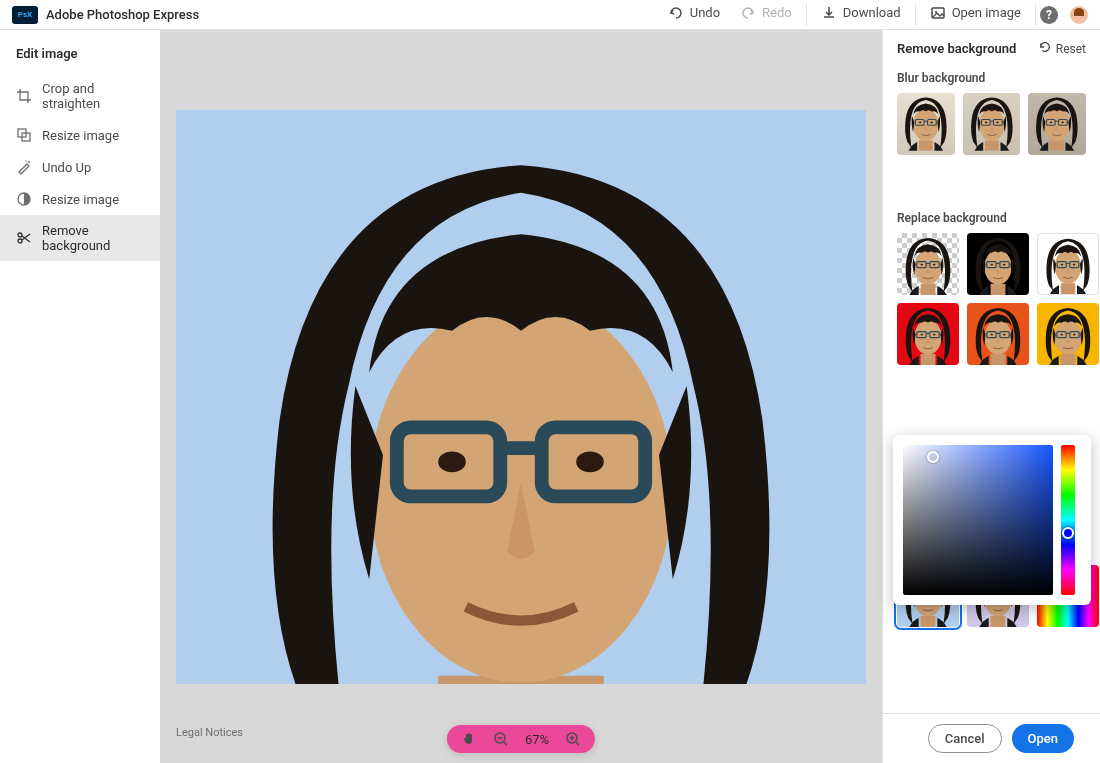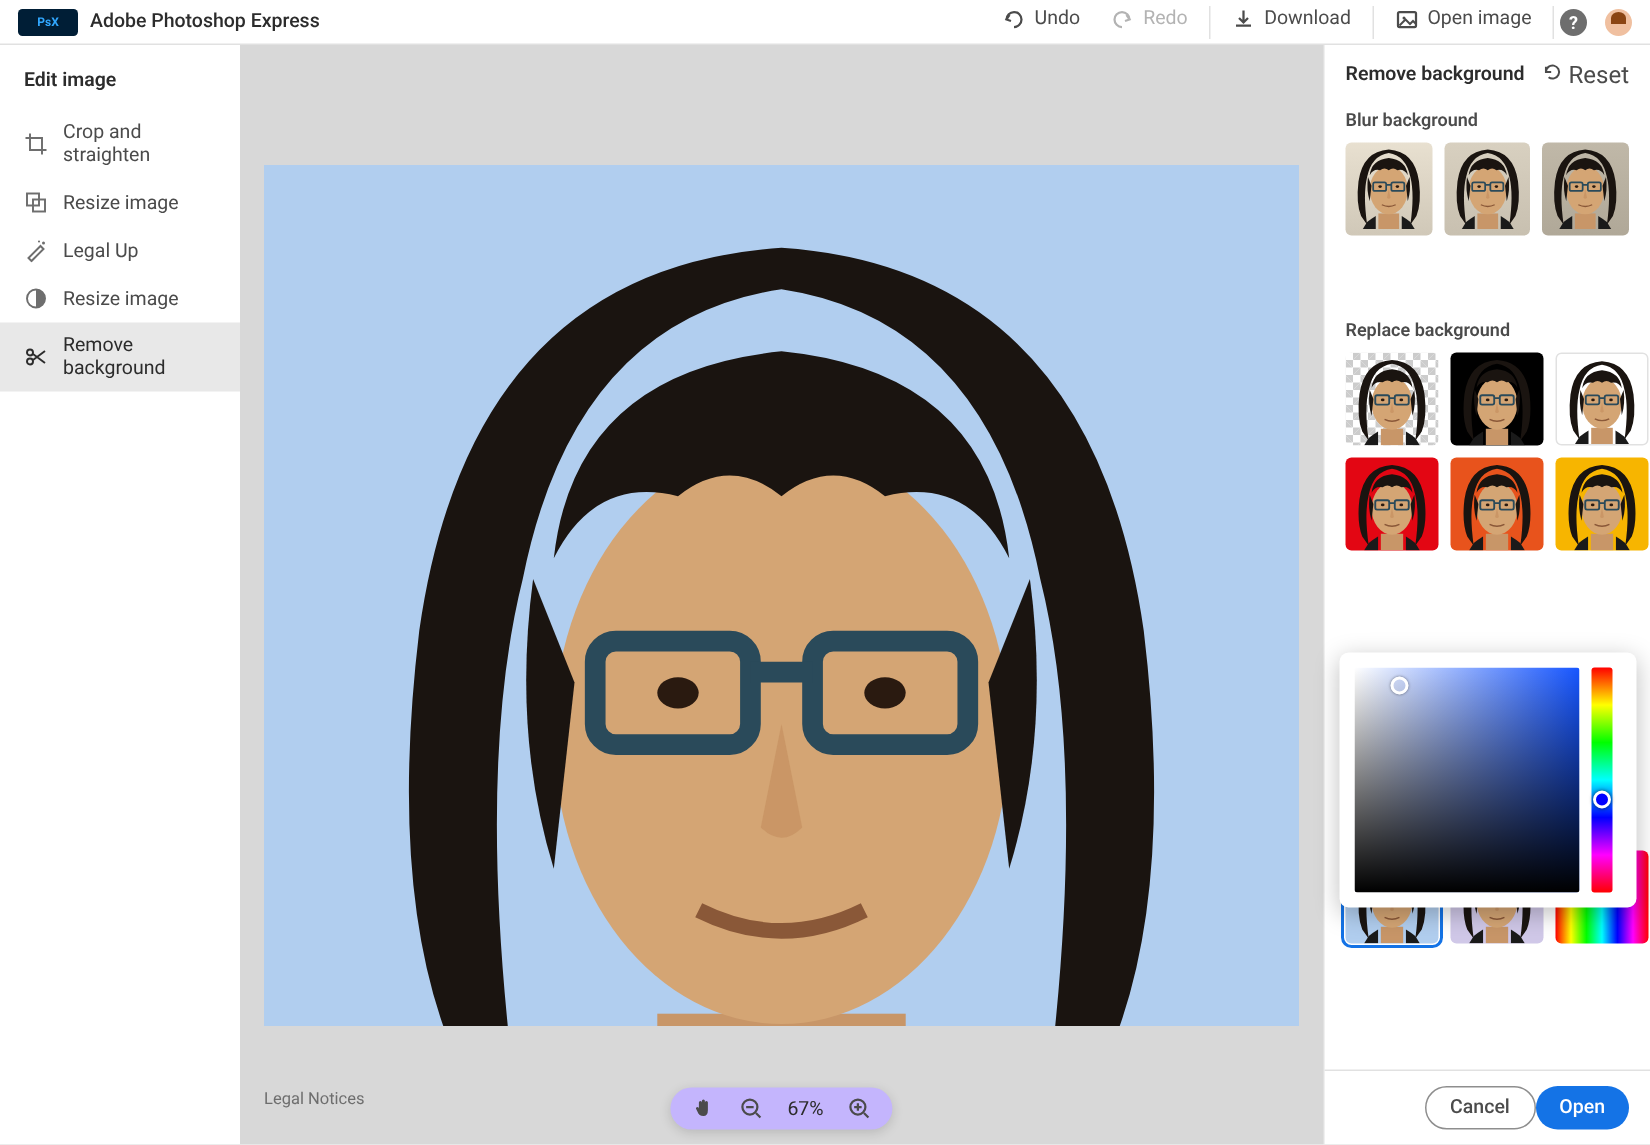--- a/index.html
+++ b/index.html
@@ -1,20 +1,20 @@
 <!DOCTYPE html>
 <html><head>
 <meta charset="utf-8">
 <style>
 * { margin: 0; padding: 0; box-sizing: border-box; font-family: -apple-system, BlinkMacSystemFont, "Segoe UI", Roboto, sans-serif; }
 body { width: 1100px; height: 763px; background: #fff; overflow: hidden; color: #2c2c2c; }
 
 
 .header { height: 30px; display: flex; align-items: center; padding: 0 12px; border-bottom: 1px solid #e1e1e1; font-size: 13px; }
-.app-logo { width: 40px; height: 18px; background: #001e36; border-radius: 3px; display: flex; align-items: center; justify-content: center; color: #31a8ff; font-size: 8px; font-weight: bold; margin-right: 8px; }
+.app-logo { width: 26px; height: 18px; background: #001e36; border-radius: 3px; display: flex; align-items: center; justify-content: center; color: #31a8ff; font-size: 8px; font-weight: bold; margin-right: 8px; }
 .app-title { font-weight: 500; }
 .header-spacer { flex: 1; }
 .header-btn { display: flex; align-items: flex-start; gap: 6px; padding: 4px 10px; cursor: pointer; color: #4b4b4b; font-size: 13px; }
 .header-btn.disabled { color: #b3b3b3; }
 .header-sep { width: 1px; height: 22px; background: #e1e1e1; margin: 0 4px; }
 .help-icon { width: 18px; height: 18px; border-radius: 50%; background: #6e6e6e; color: #fff; display: flex; align-items: center; justify-content: center; font-size: 12px; font-weight: bold; }
 .avatar { width: 18px; height: 18px; border-radius: 50%; background: #f0c0a0; margin-left: 12px; position: relative; }
 .avatar::after { content: ''; position: absolute; top: 2px; left: 4px; width: 10px; height: 8px; background: #8b4513; border-radius: 50% 50% 0 0; }
 
 
@@ -29,31 +29,31 @@
 
 
 .canvas-area { flex: 1; background: #d8d8d8; display: flex; flex-direction: column; position: relative; }
 .canvas-stage { flex: 1; display: flex; align-items: center; justify-content: center; padding: 20px 12px; }
 .canvas-image { width: 690px; height: 574px; background: #b1ceef; position: relative; overflow: hidden; }
 
 
 .portrait-svg { position: absolute; inset: 0; }
 
 
-.zoom-controls { position: absolute; bottom: 10px; left: 50%; transform: translateX(-50%); background: #c4b5fd; border-radius: 20px; padding: 6px 14px; display: flex; align-items: center; gap: 16px; box-shadow: 0 2px 8px rgba(0,0,0,0.15); font-size: 13px; justify-content: flex-end; }
+.zoom-controls { position: absolute; bottom: 10px; left: 50%; transform: translateX(-50%); background: #ec4899; border-radius: 20px; padding: 6px 14px; display: flex; align-items: center; gap: 16px; box-shadow: 0 2px 8px rgba(0,0,0,0.15); font-size: 13px; justify-content: flex-end; }
 .zoom-btn { cursor: pointer; display: flex; }
 
 
 .legal { position: absolute; bottom: 24px; left: 16px; font-size: 11px; color: #6e6e6e; }
 
 
 .right-panel { width: 218px; border-left: 1px solid #e1e1e1; display: flex; flex-direction: column; position: relative; }
 .panel-header { display: flex; align-items: center; justify-content: space-between; padding: 10px 14px; font-size: 13px; }
 .panel-title { font-weight: 600; }
-.reset-btn { display: flex; align-items: center; gap: 4px; cursor: pointer; font-size: 16px; color: #4b4b4b; }
+.reset-btn { display: flex; align-items: center; gap: 4px; cursor: pointer; font-size: 12px; color: #4b4b4b; }
 .section-title { font-size: 12px; font-weight: 600; color: #4b4b4b; padding: 4px 14px 8px; }
 .thumb-row { display: flex; gap: 8px; padding: 0 14px 12px; }
 .thumb { width: 62px; height: 62px; border-radius: 4px; position: relative; overflow: hidden; cursor: pointer; }
 .thumb-grid { display: grid; grid-template-columns: repeat(3, 62px); gap: 8px; padding: 0 14px; }
 .thumb.selected { outline: 2px solid #1473e6; outline-offset: 1px; }
 
 
 .bg-photo { background: linear-gradient(180deg, #e8e0d0 0%, #d0c8b8 100%); }
 .bg-photo-mid { background: linear-gradient(180deg, #d8d0c0 0%, #c8c0b0 100%); }
 .bg-photo-dark { background: linear-gradient(180deg, #c0b8a8 0%, #b0a898 100%); }
@@ -71,21 +71,21 @@
 .thumb-portrait { position: absolute; inset: 0; }
 
 
 .color-picker { position: absolute; top: 405px; left: 10px; width: 198px; background: #fff; border-radius: 6px; box-shadow: 0 4px 16px rgba(0,0,0,0.25); padding: 10px; display: flex; gap: 8px; z-index: 10; }
 .picker-field { width: 150px; height: 150px; background: linear-gradient(to top, #000, rgba(0,0,0,0)), linear-gradient(to right, #fff, #1756ff); position: relative; border-radius: 2px; }
 .picker-cursor { position: absolute; top: 6px; left: 24px; width: 12px; height: 12px; border: 2px solid #fff; border-radius: 50%; box-shadow: 0 0 2px rgba(0,0,0,0.5); }
 .hue-slider { width: 14px; height: 150px; background: linear-gradient(to bottom, #f00, #ff0, #0f0, #0ff, #00f, #f0f, #f00); border-radius: 2px; position: relative; }
 .hue-cursor { position: absolute; top: 82px; left: 1px; width: 12px; height: 12px; border: 2px solid #fff; border-radius: 50%; box-shadow: 0 0 3px rgba(0,0,0,0.6); background: #00f; }
 
 
-.panel-footer { margin-top: auto; border-top: 1px solid #e1e1e1; padding: 10px 14px; display: flex; justify-content: flex-end; }
+.panel-footer { margin-top: auto; border-top: 1px solid #e1e1e1; padding: 10px 26px; display: flex; justify-content: flex-end; gap: 10px; }
 .btn { padding: 6px 16px; border-radius: 16px; font-size: 13px; cursor: pointer; border: none; font-weight: 500; }
 .btn-secondary { background: #fff; border: 1px solid #8e8e8e; color: #4b4b4b; }
 .btn-primary { background: #1473e6; color: #fff; }
 
 .section-gap { height: 40px; }
 </style>
 </head>
 <body>
 
 <svg width="0" height="0" style="position:absolute">
@@ -179,21 +179,21 @@
       <span>Resize image</span>
     </div>
     <div class="sidebar-item">
       <span class="sidebar-icon">
           <svg width="16" height="16" viewBox="0 0 16 16">
             <path d="M3 13 L11 5 L13 7 L5 15 Z" fill="none" stroke="#6e6e6e" stroke-width="1.3"></path>
             <circle cx="13" cy="3" r="1" fill="#6e6e6e"></circle>
             <circle cx="10" cy="2" r="0.7" fill="#6e6e6e"></circle>
           </svg>
         </span>
-      <span>Legal Up</span>
+      <span>Undo Up</span>
     </div>
     <div class="sidebar-item">
       <span class="sidebar-icon">
           <svg width="16" height="16" viewBox="0 0 16 16">
             <circle cx="8" cy="8" r="6" fill="none" stroke="#6e6e6e" stroke-width="1.3"></circle>
             <path d="M8 2 A6 6 0 0 1 8 14 Z" fill="#6e6e6e"></path>
           </svg>
         </span>
       <span>Resize image</span>
     </div>

